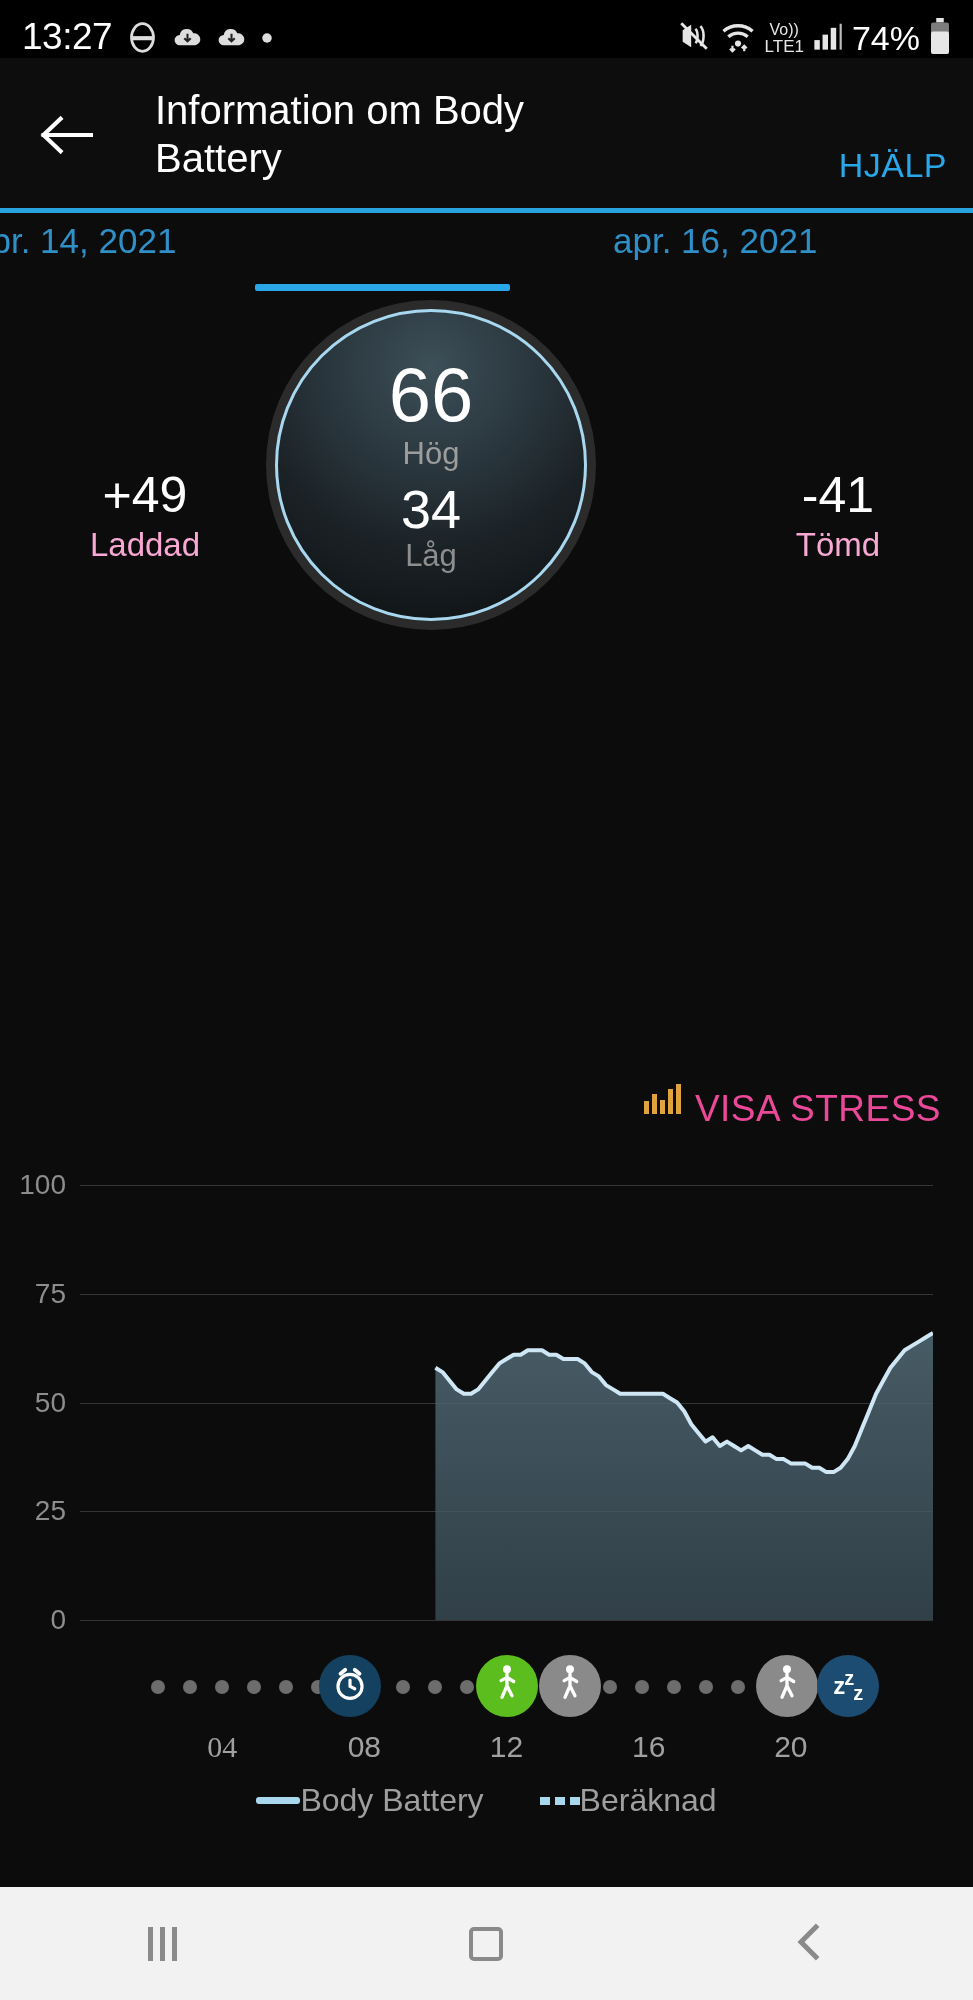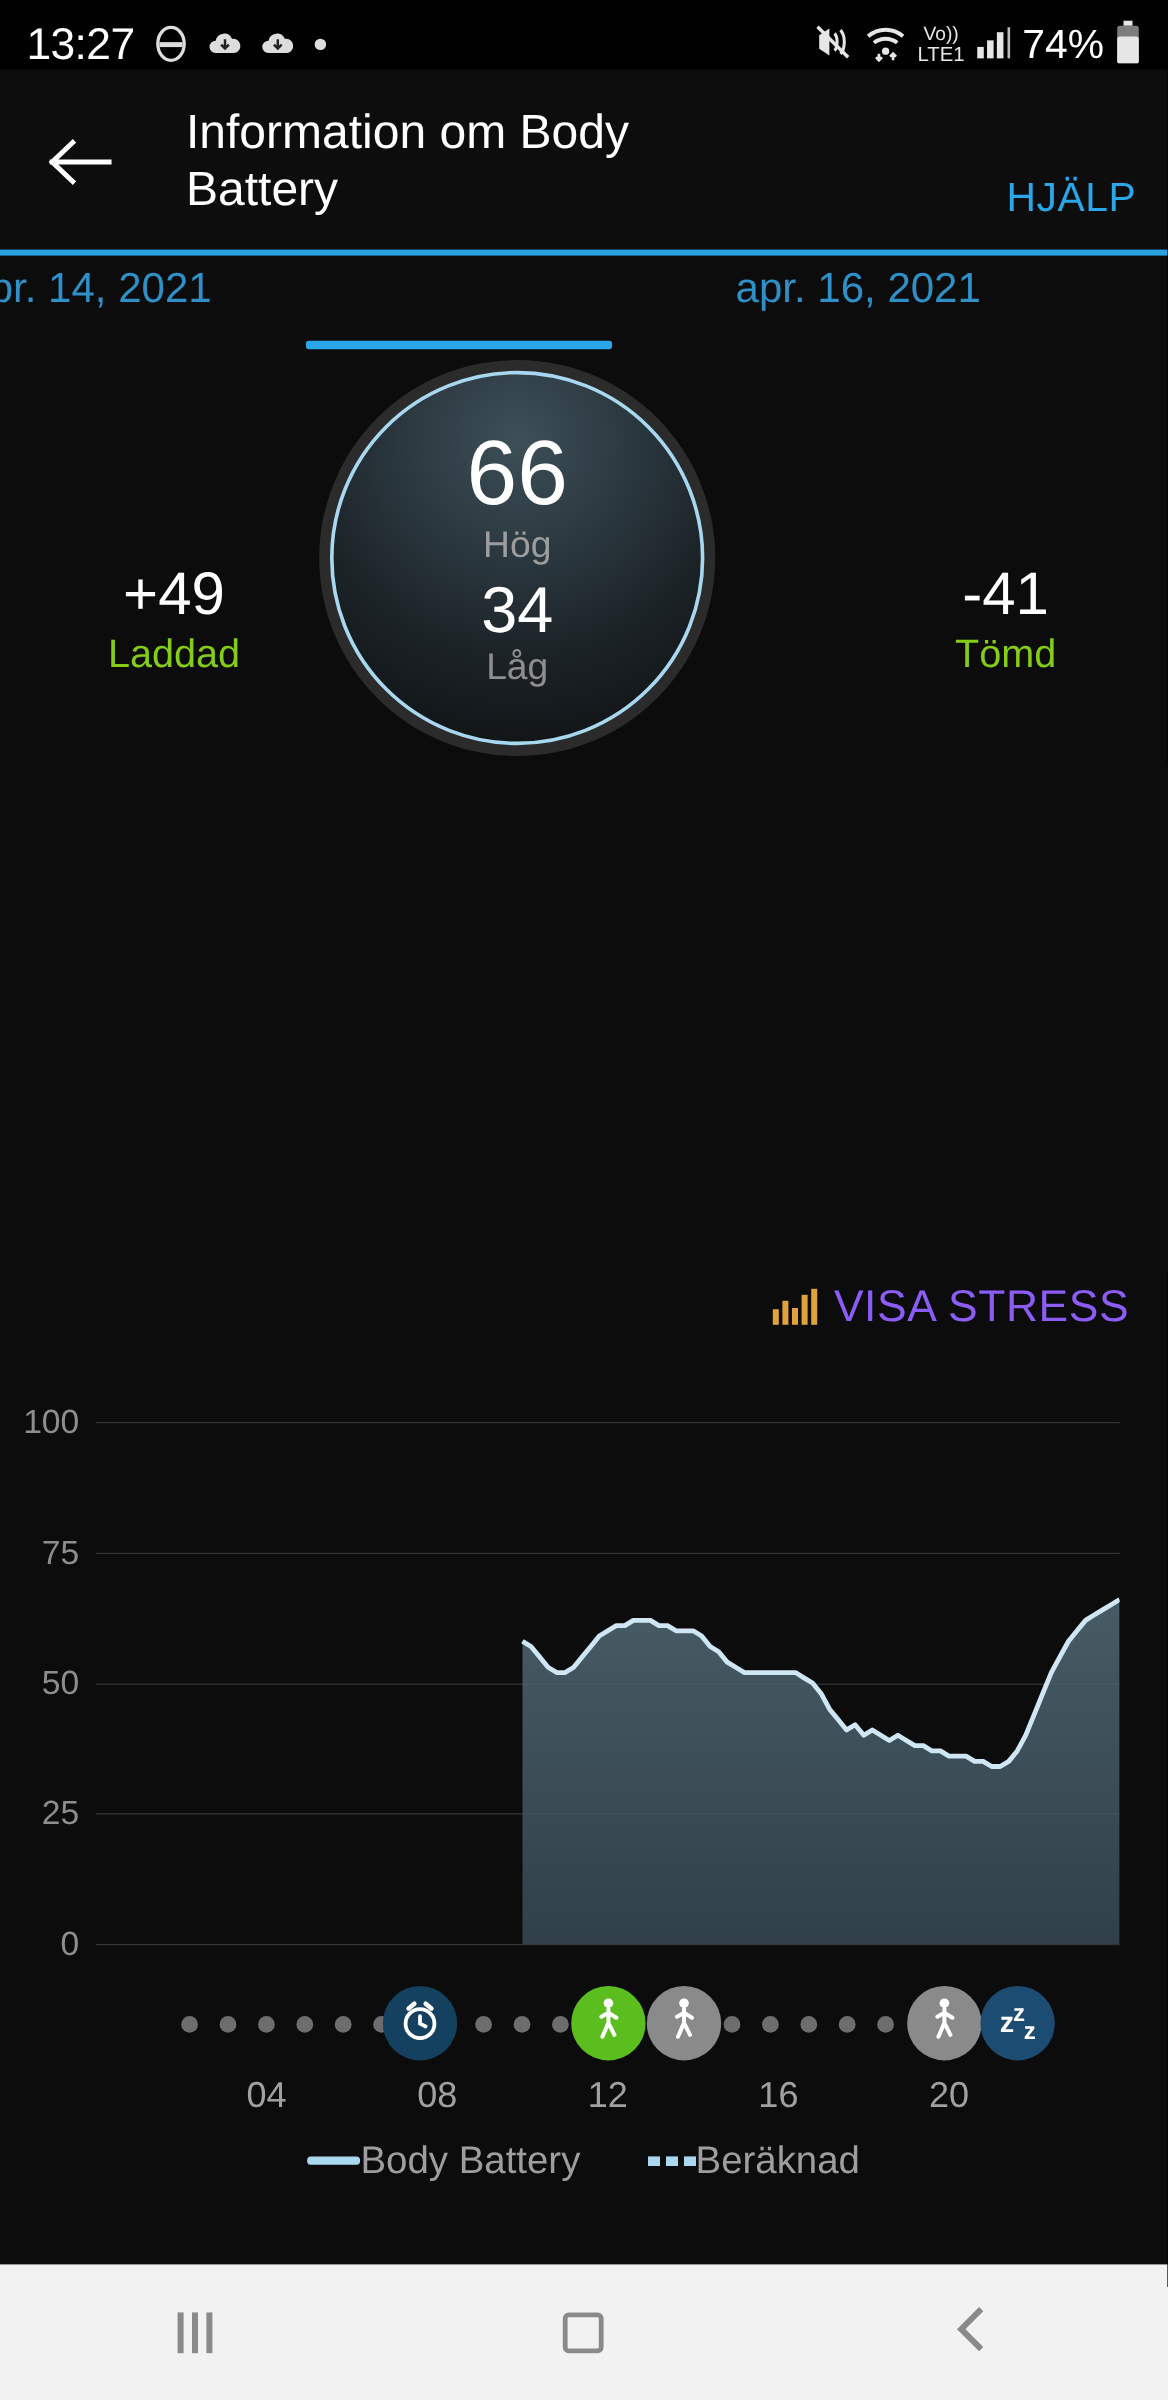--- a/index.html
+++ b/index.html
@@ -78,35 +78,35 @@
   }
   .g-hi { color: #ffffff; font-size: 76px; line-height: 78px; font-weight: 400; }
   .g-hi-lbl { color: #9d9d9d; font-size: 31px; margin-top: 2px; }
   .g-lo { color: #ffffff; font-size: 54px; line-height: 58px; margin-top: 8px; }
   .g-lo-lbl { color: #8e8e8e; font-size: 31px; }
 
   .side-stat { position: absolute; text-align: center; }
   .side-stat.left  { left: 62px;  top: 168px; width: 166px; }
   .side-stat.right { right: 52px; top: 168px; width: 166px; }
   .side-val { color: #ffffff; font-size: 50px; line-height: 54px; }
-  .side-lbl { color: #84cc16; font-size: 33px; margin-top: 4px; }
+  .side-lbl { color: #f9a8d4; font-size: 33px; margin-top: 4px; }
 
   
   .desc {
     position: absolute; top: 845px; left: 34px; width: 700px;
     color: #eaeaea; font-size: 36px; line-height: 46px;
   }
   .desc .more { color: #3f9fd4; }
 
   
   .stress-btn {
     position: absolute; top: 1068px; right: 32px;
     display: flex; align-items: center; gap: 14px;
   }
-  .stress-lbl { color: #8b5cf6; font-size: 37px; letter-spacing: 0.5px; }
+  .stress-lbl { color: #ec4899; font-size: 37px; letter-spacing: 0.5px; margin-top: 20px; }
   .bars { display: flex; align-items: flex-end; gap: 3px; height: 30px; }
   .bars i { display: block; width: 5px; background: #e0a33c; }
 
   
   .chart { position: absolute; top: 1150px; left: 0; width: 973px; height: 500px; }
   .ytick {
     position: absolute; left: 0; width: 66px; text-align: right;
     color: #8d8d8d; font-size: 28px; transform: translateY(-50%);
   }
   .gridline {
@@ -353,21 +353,21 @@
         <span><svg width="34" height="40" viewBox="0 0 16 24">
             <circle cx="8" cy="3.2" r="2.4" fill="#fff"></circle>
             <path d="M8 6 L8 13 L5 20 M8 13 L11 19 M8 8 L4.5 10 M8 8 L12 10.5" stroke="#fff" stroke-width="2" fill="none" stroke-linecap="round"></path>
           </svg></span>
       </div>
       <div class="tl-badge sleep" style="left: 847.7px; align-items: center;">
         <span class="zzz">z<sup>z</sup><sub>z</sub></span>
       </div>
     </div>
   <div class="xlabels" id="xlabels">
-      <div class="xlabel" style="left: 222.167px;">04</div>
+      <div class="xlabel" style="left: 222.167px; font-family: Liberation Serif, serif;">04</div>
       <div class="xlabel" style="left: 364.333px;">08</div>
       <div class="xlabel" style="left: 506.5px;">12</div>
       <div class="xlabel" style="left: 648.667px;">16</div>
       <div class="xlabel" style="left: 790.833px;">20</div>
     </div>
 
   <div class="legend">
     <div class="lg-item">
       <span class="lg-solid"></span>
       <span class="lg-lbl">Body Battery</span>

